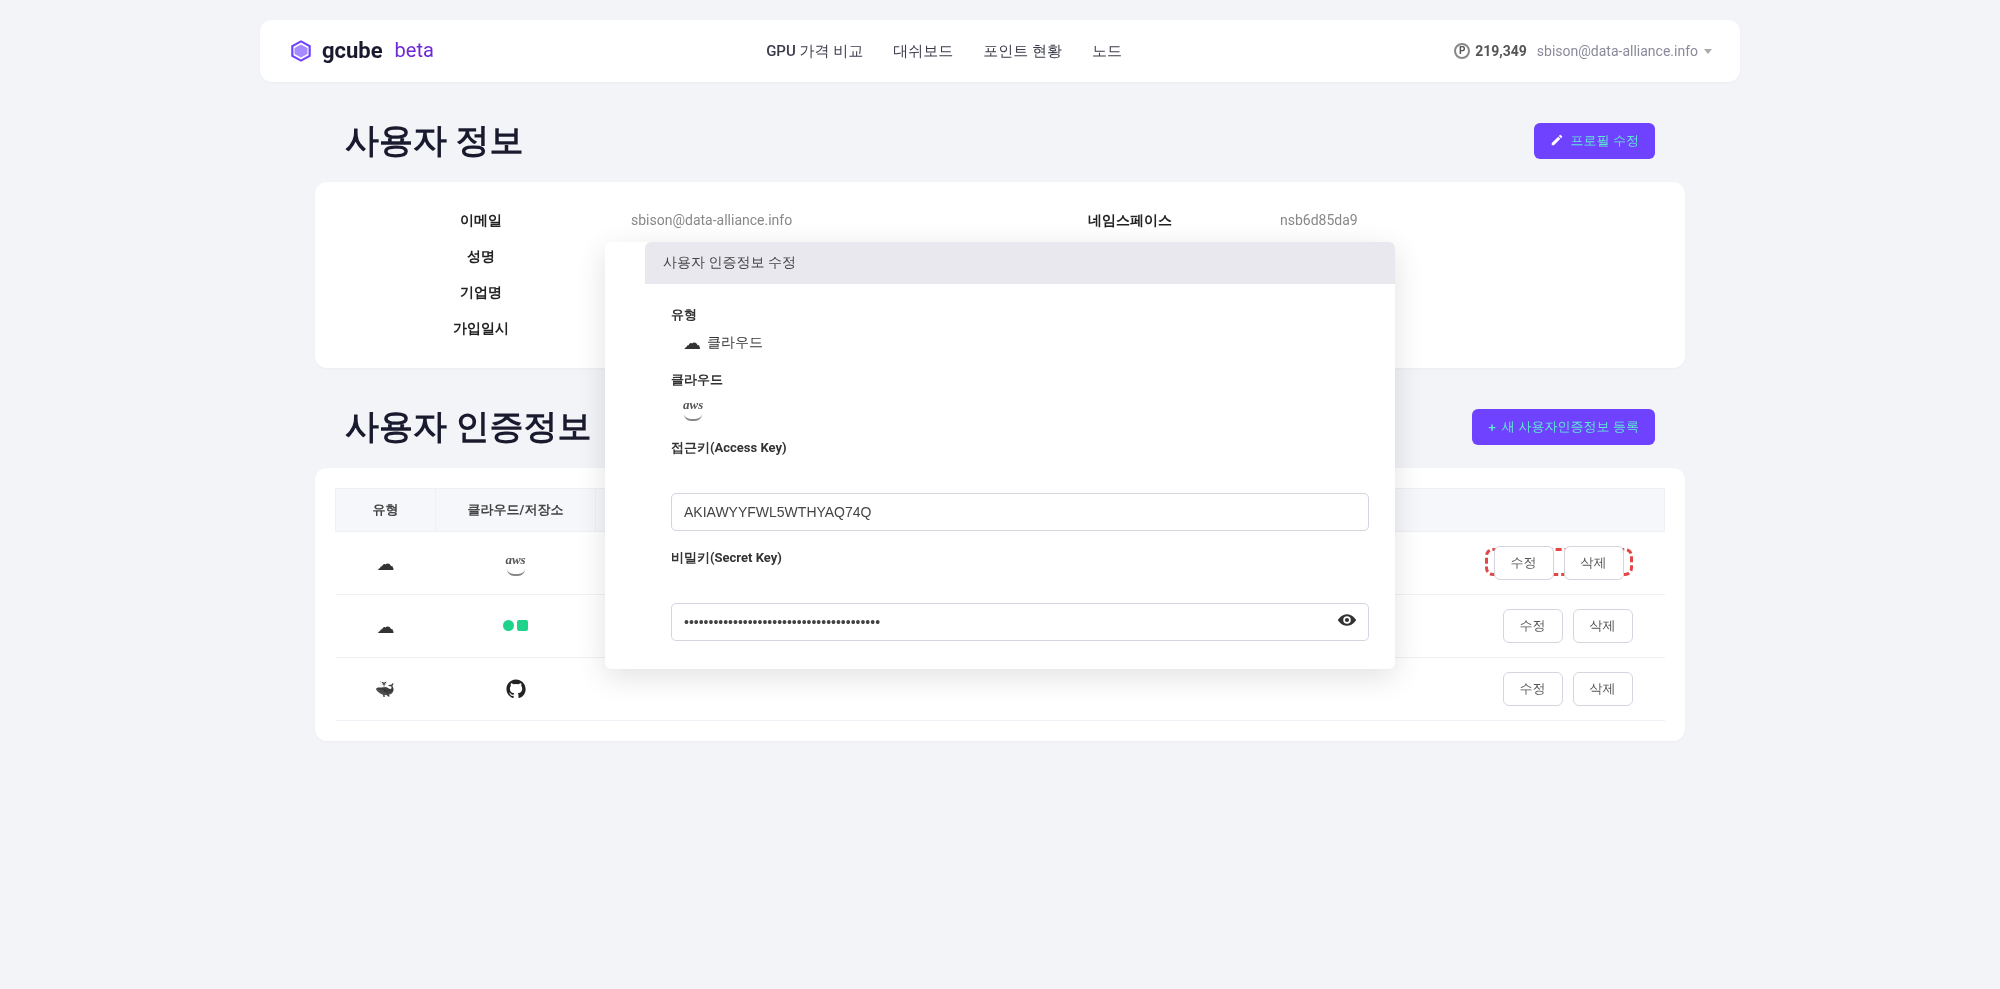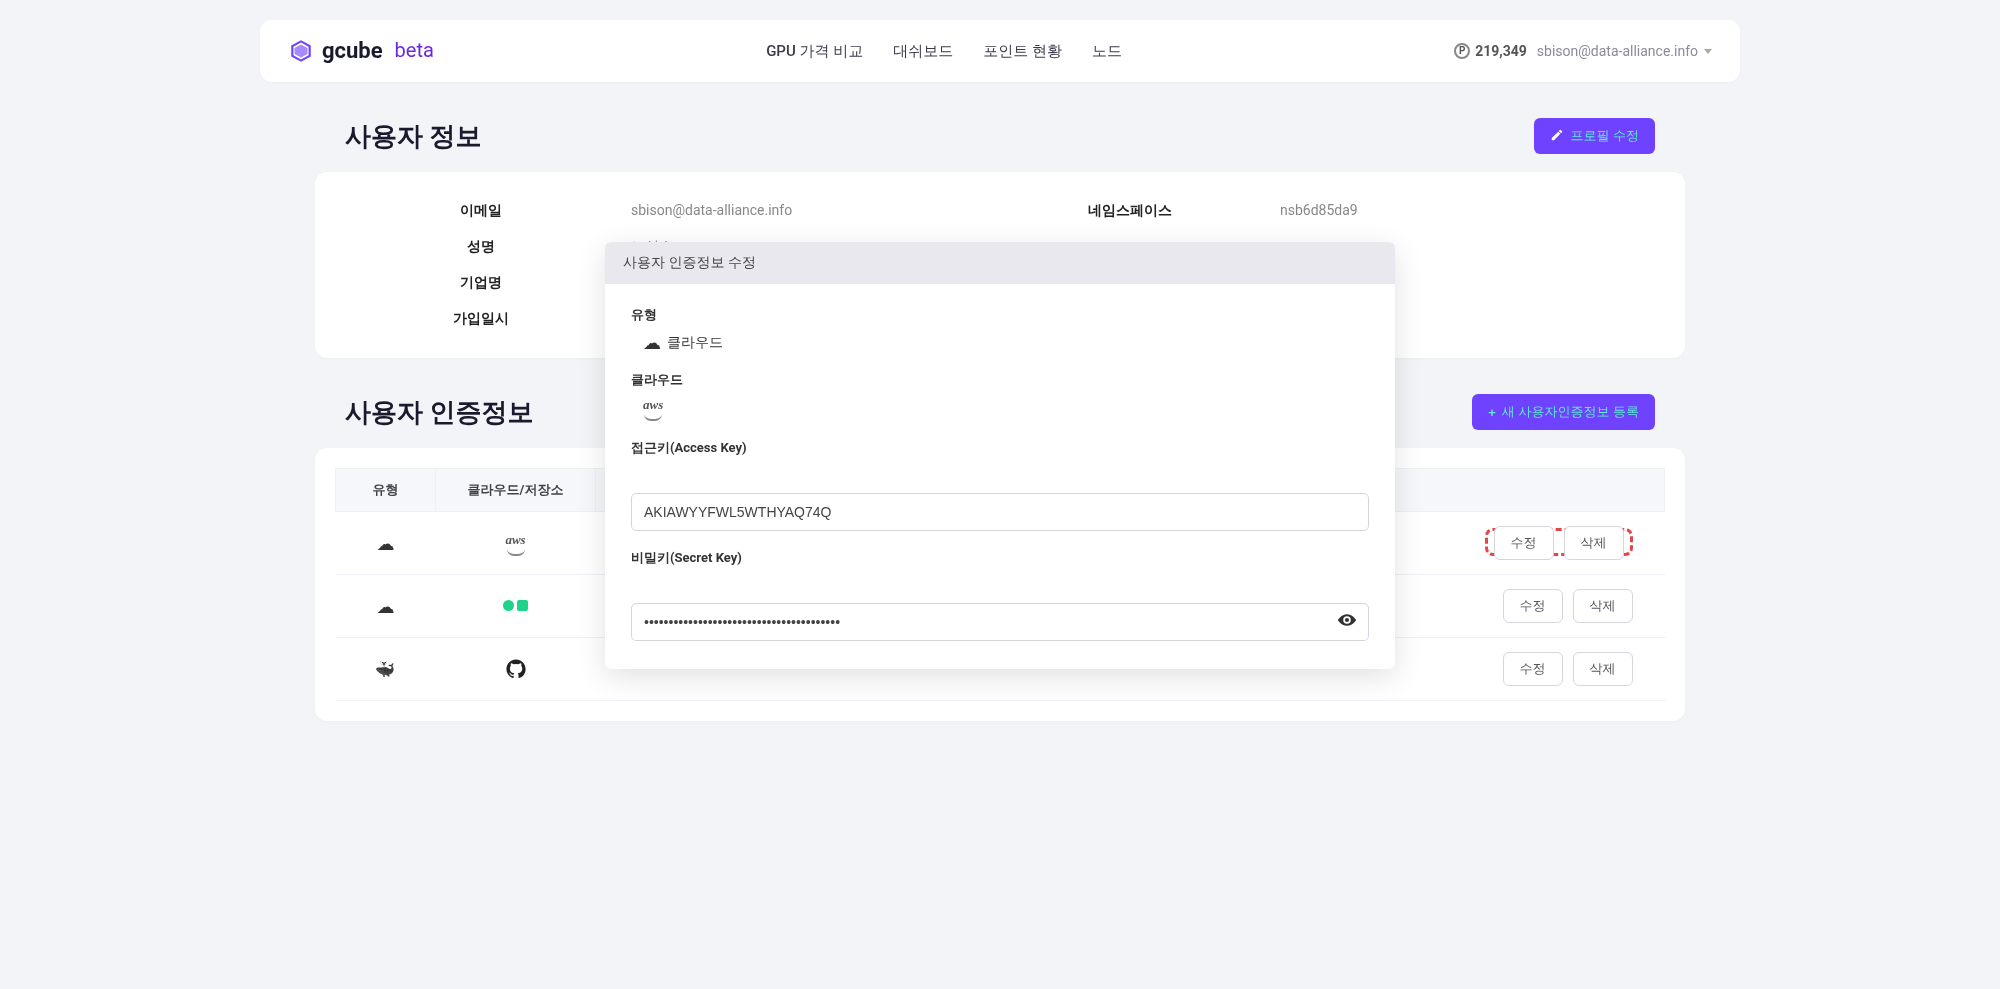--- a/index.html
+++ b/index.html
@@ -84,21 +84,21 @@
 .section {
   margin-top: 36px;
 }
 .section-head {
   display: flex;
   justify-content: space-between;
   align-items: center;
   padding: 0 85px;
 }
 .section-title {
-  font-size: 26px;
+  font-size: 34px;
   font-weight: 700;
   color: #1a1a2e;
 }
 .btn {
   display: inline-flex;
   align-items: center;
   gap: 6px;
   padding: 9px 16px;
   border-radius: 6px;
   border: none;
@@ -221,20 +221,21 @@
   pointer-events: none;
 }
 .modal {
   position: absolute;
   top: 242px;
   width: 790px;
   background: #fff;
   border-radius: 6px;
   box-shadow: 0 8px 30px rgba(0,0,0,0.12);
   pointer-events: auto;
+  padding-left: 40px;
 }
 .modal-header {
   background: #e8e8ee;
   padding: 12px 18px;
   font-size: 14px;
   color: #444;
   border-radius: 6px 6px 0 0;
 }
 .modal-body {
   padding: 22px 26px 10px 26px;

